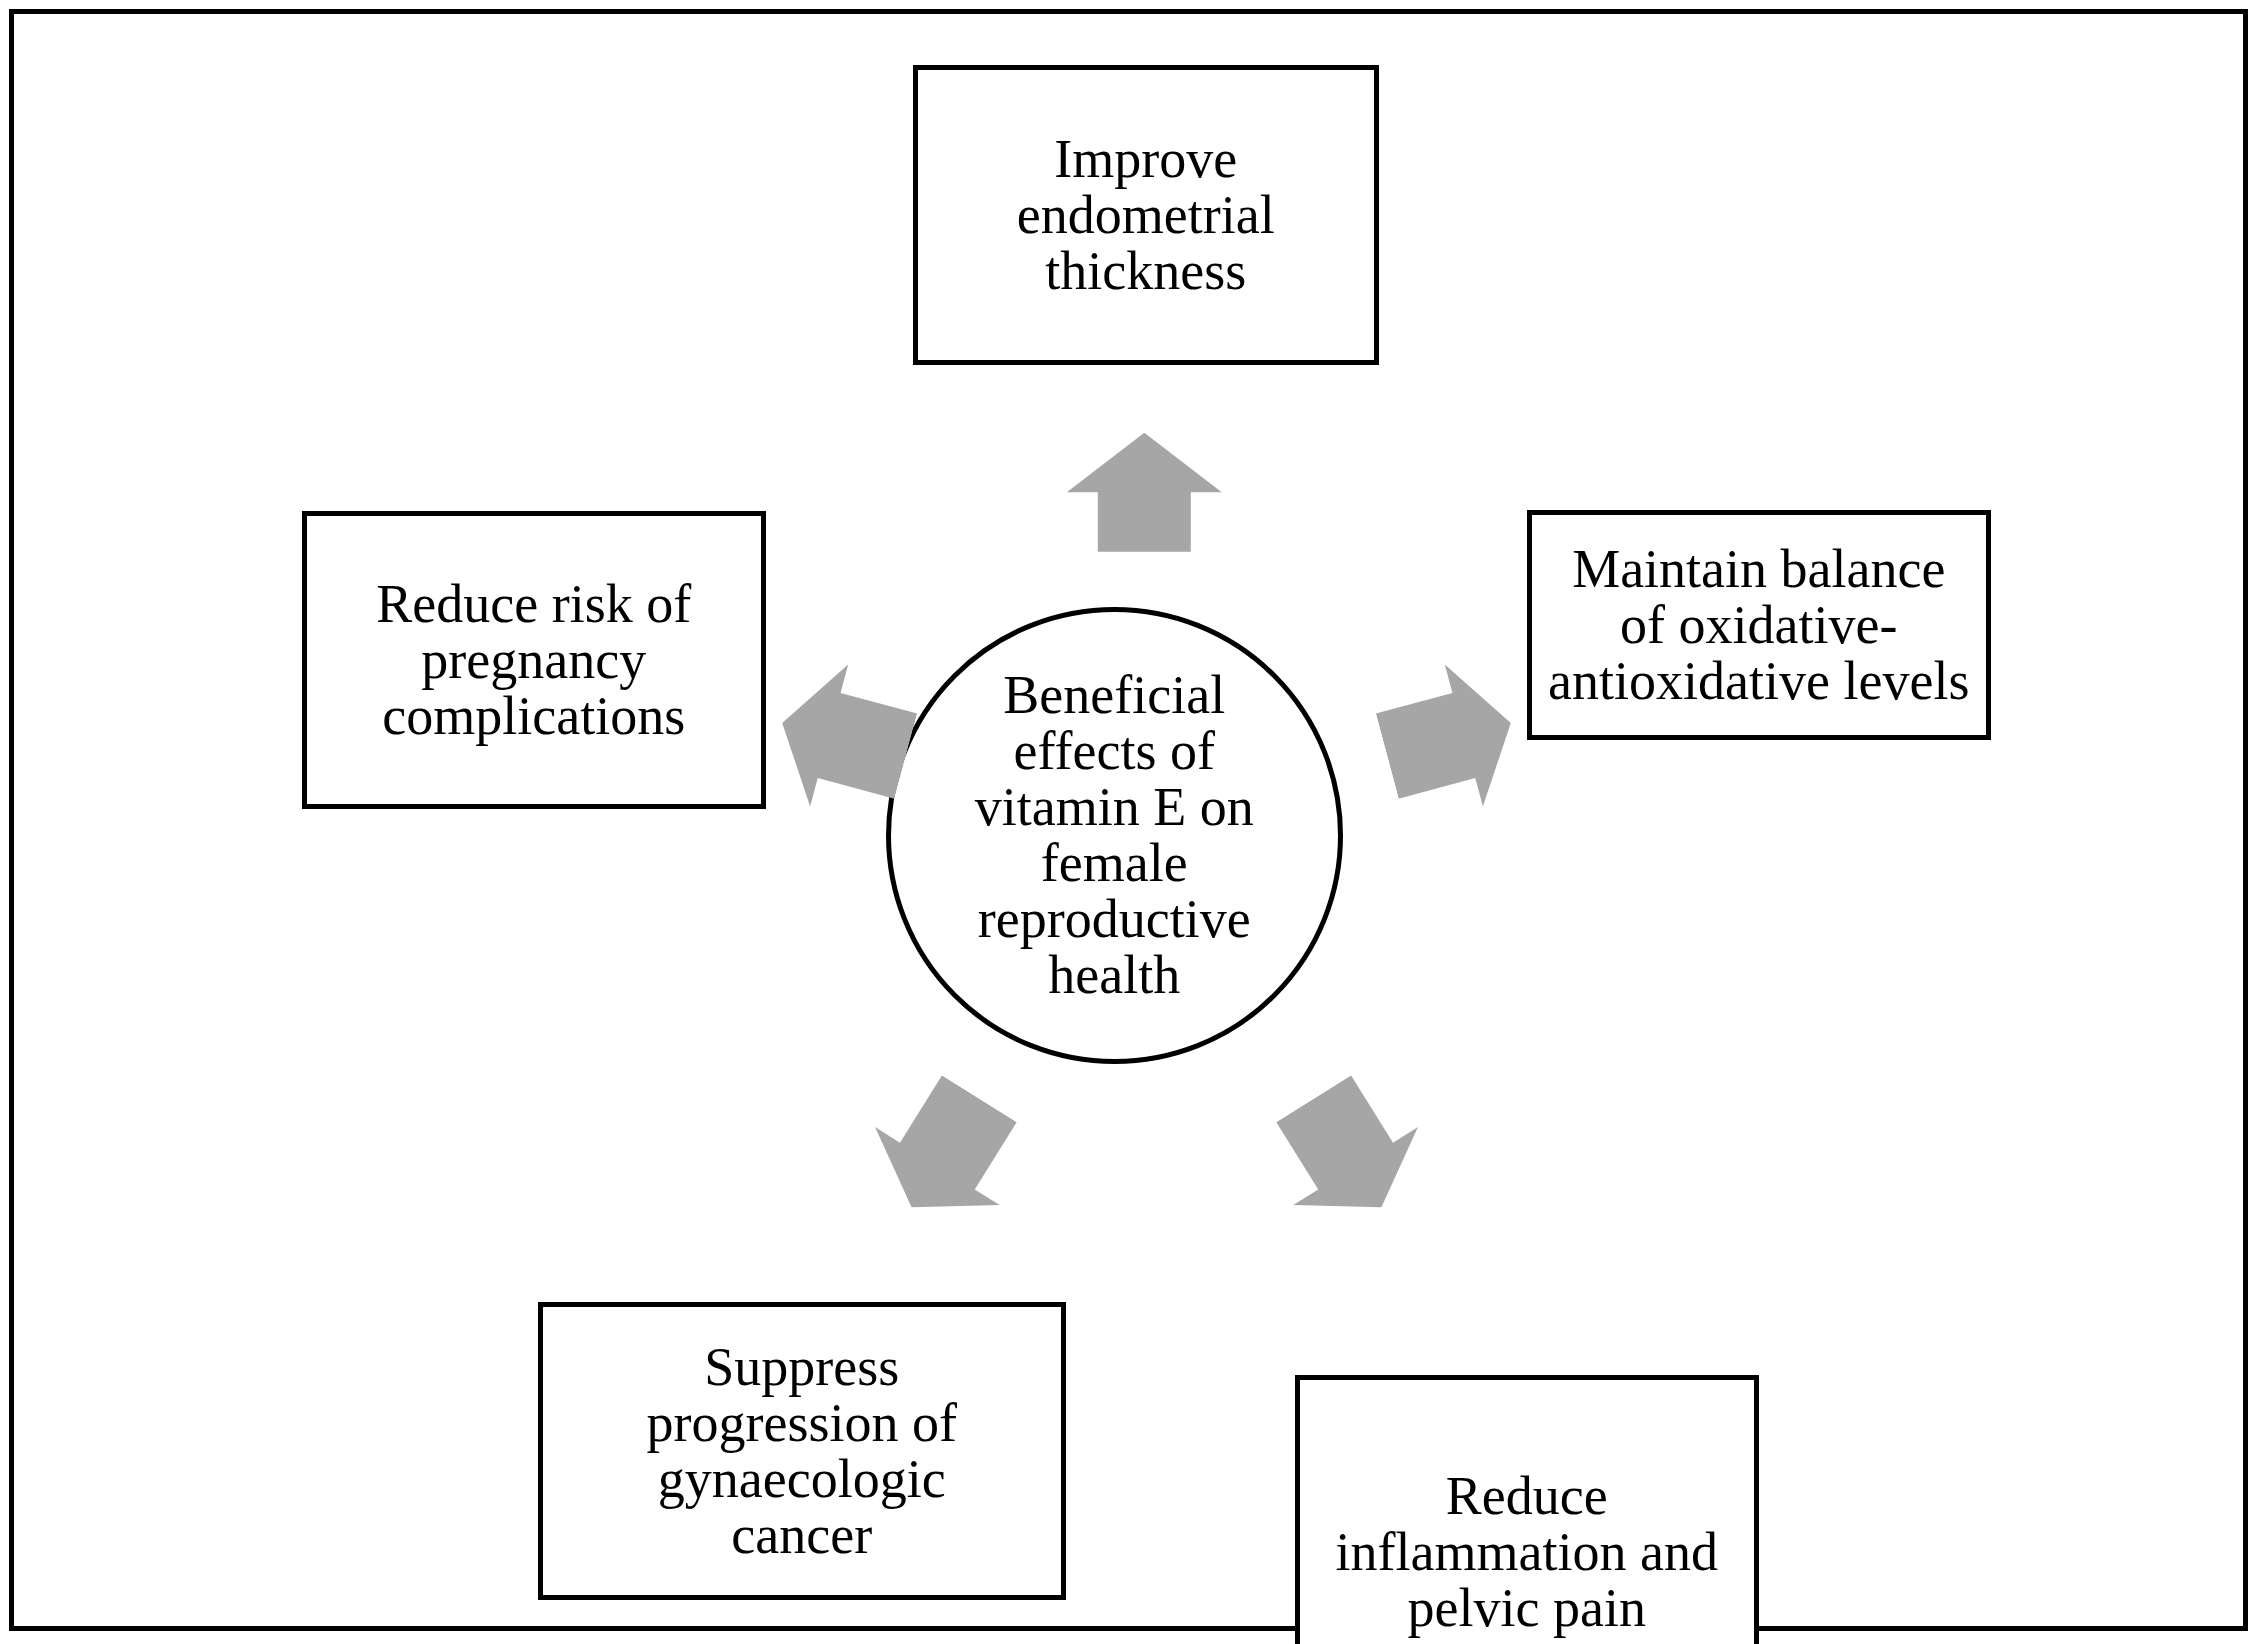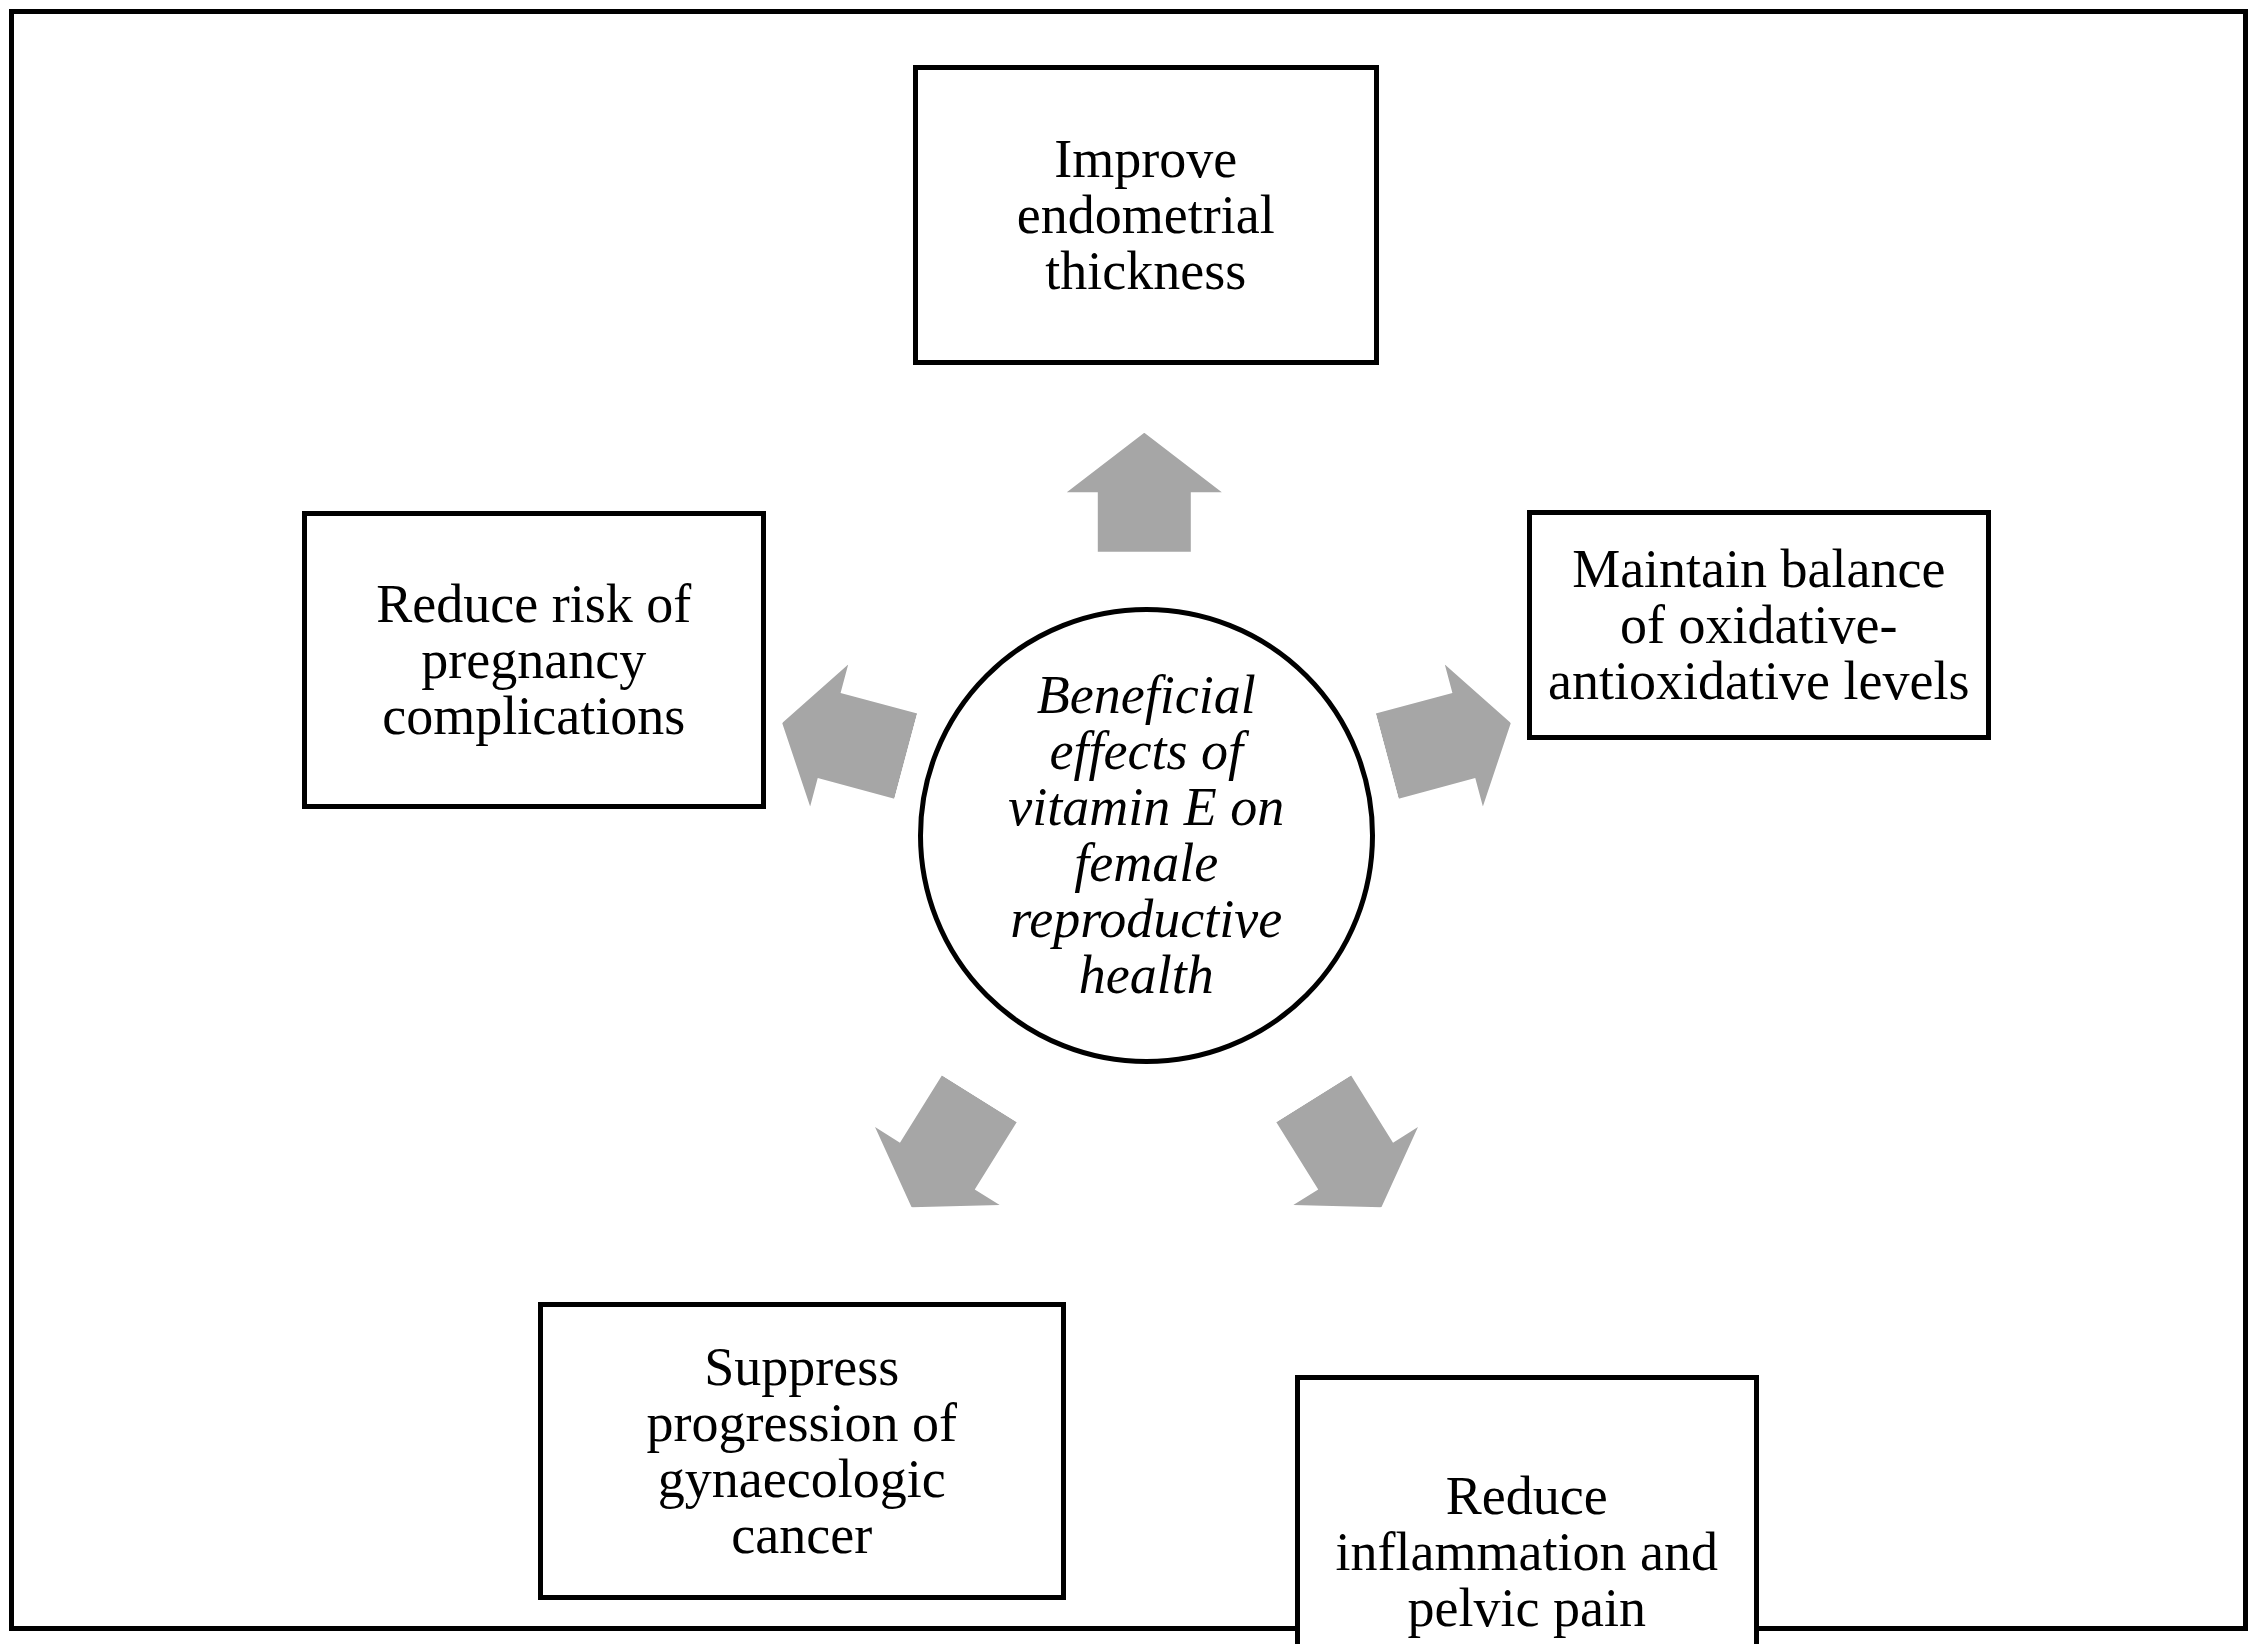--- a/index.html
+++ b/index.html
@@ -40,24 +40,23 @@
     font-size: 54px;
     line-height: 56px;
     color: #000;
   }
   .node-top          { left: 899px; top: 51px;   width: 466px; height: 300px; }
   .node-left         { left: 288px;  top: 497px;  width: 464px; height: 298px; }
   .node-right        { left: 1513px; top: 496px;  width: 464px; height: 230px; }
   .node-bottom-left  { left: 524px;  top: 1288px; width: 528px; height: 298px; }
   .node-bottom-right { left: 1281px; top: 1361px; width: 464px; height: 354px; }
   .node-center {
-    left: 904px; top: 593px; width: 457px; height: 457px;
+    left: 872px; top: 593px; width: 457px; height: 457px;
     border-radius: 50%;
     border-width: 5.9px;
-    font-style: italic;
   }
   .arrow {
     position: absolute;
     background: var(--arrow-color, #a6a6a6);
   }
   .arrow-up {
     left: 1053px; top: 419px; width: 155px; height: 119px;
     clip-path: polygon(50% 0%, 100% 50%, 80% 50%, 80% 100%, 20% 100%, 20% 50%, 0% 50%);
   }
   .arrow-left {

